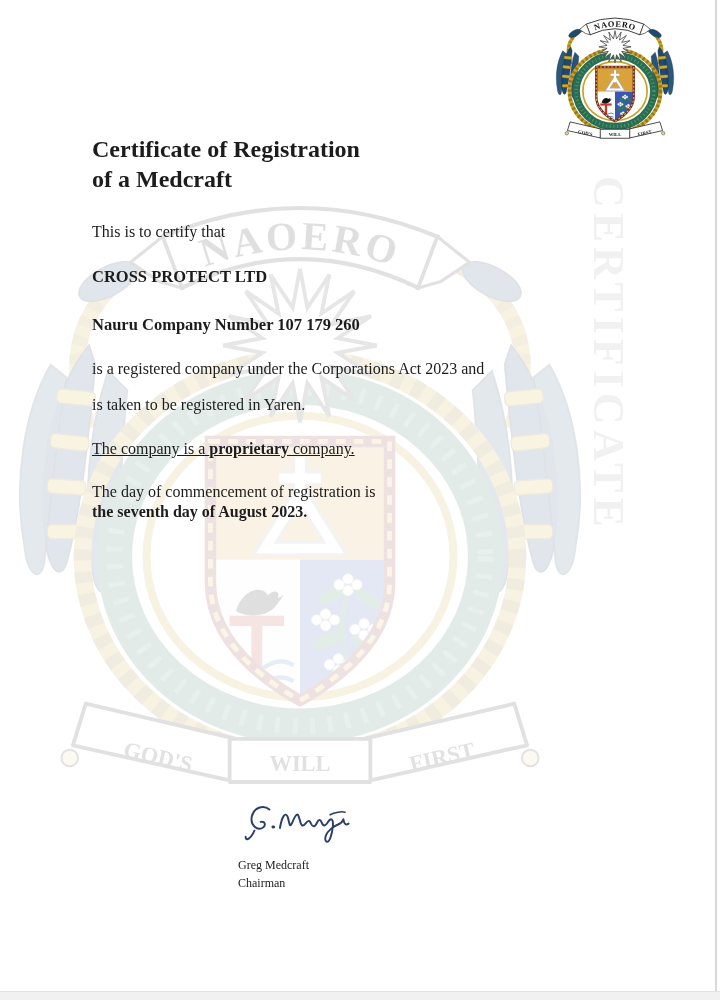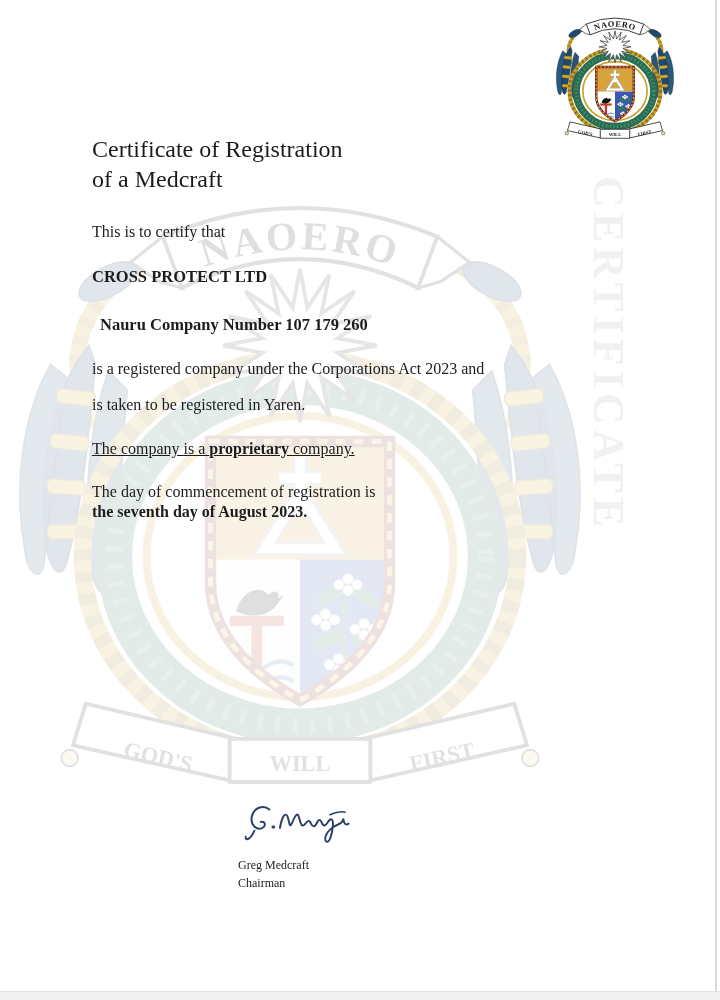--- a/index.html
+++ b/index.html
@@ -23,25 +23,25 @@
     font-family:"Liberation Serif", serif;
     font-size:44px;font-weight:bold;letter-spacing:5px;
     color:#f1f1f1;user-select:none;
   }
 
   
   .emblem-small{position:absolute;left:548px;top:8px;width:134px;height:142px;z-index:2;}
 
   
   .content{position:absolute;left:92px;top:134px;width:492px;z-index:2;}
-  .title{font-size:24px;font-weight:normal;line-height:30px;margin:0 0 29px 0;}
+  .title{font-size:24px;font-weight:bold;line-height:30px;margin:0 0 29px 0;}
   .line{font-size:16px;line-height:18px;}
   .m-certify{margin:0 0 27px 0;}
   .m-company{margin:0 0 30px 0;font-weight:bold;font-size:16.5px;}
-  .m-number{margin:0 0 26px 8px;font-weight:bold;font-size:16.5px;}
+  .m-number{margin:0 0 26px 0;font-weight:bold;font-size:16.5px;}
   .m-reg1{margin:0 0 18px 0;}
   .m-reg2{margin:0 0 26px 0;}
   .m-limited{margin:0 0 26px 0;}
   .m-proprietary{margin:0 0 24px 0;text-decoration:underline;}
   .m-commence{margin:0;line-height:20px;}
   .b{font-weight:bold;}
 
   .issued{position:absolute;left:238px;top:736px;font-size:15px;line-height:17.5px;z-index:2;}
   .signature-svg{position:absolute;left:243px;top:800px;width:132px;height:56px;z-index:2;}
   .signatory{position:absolute;left:238px;top:857px;font-size:12px;line-height:17.5px;z-index:2;}

